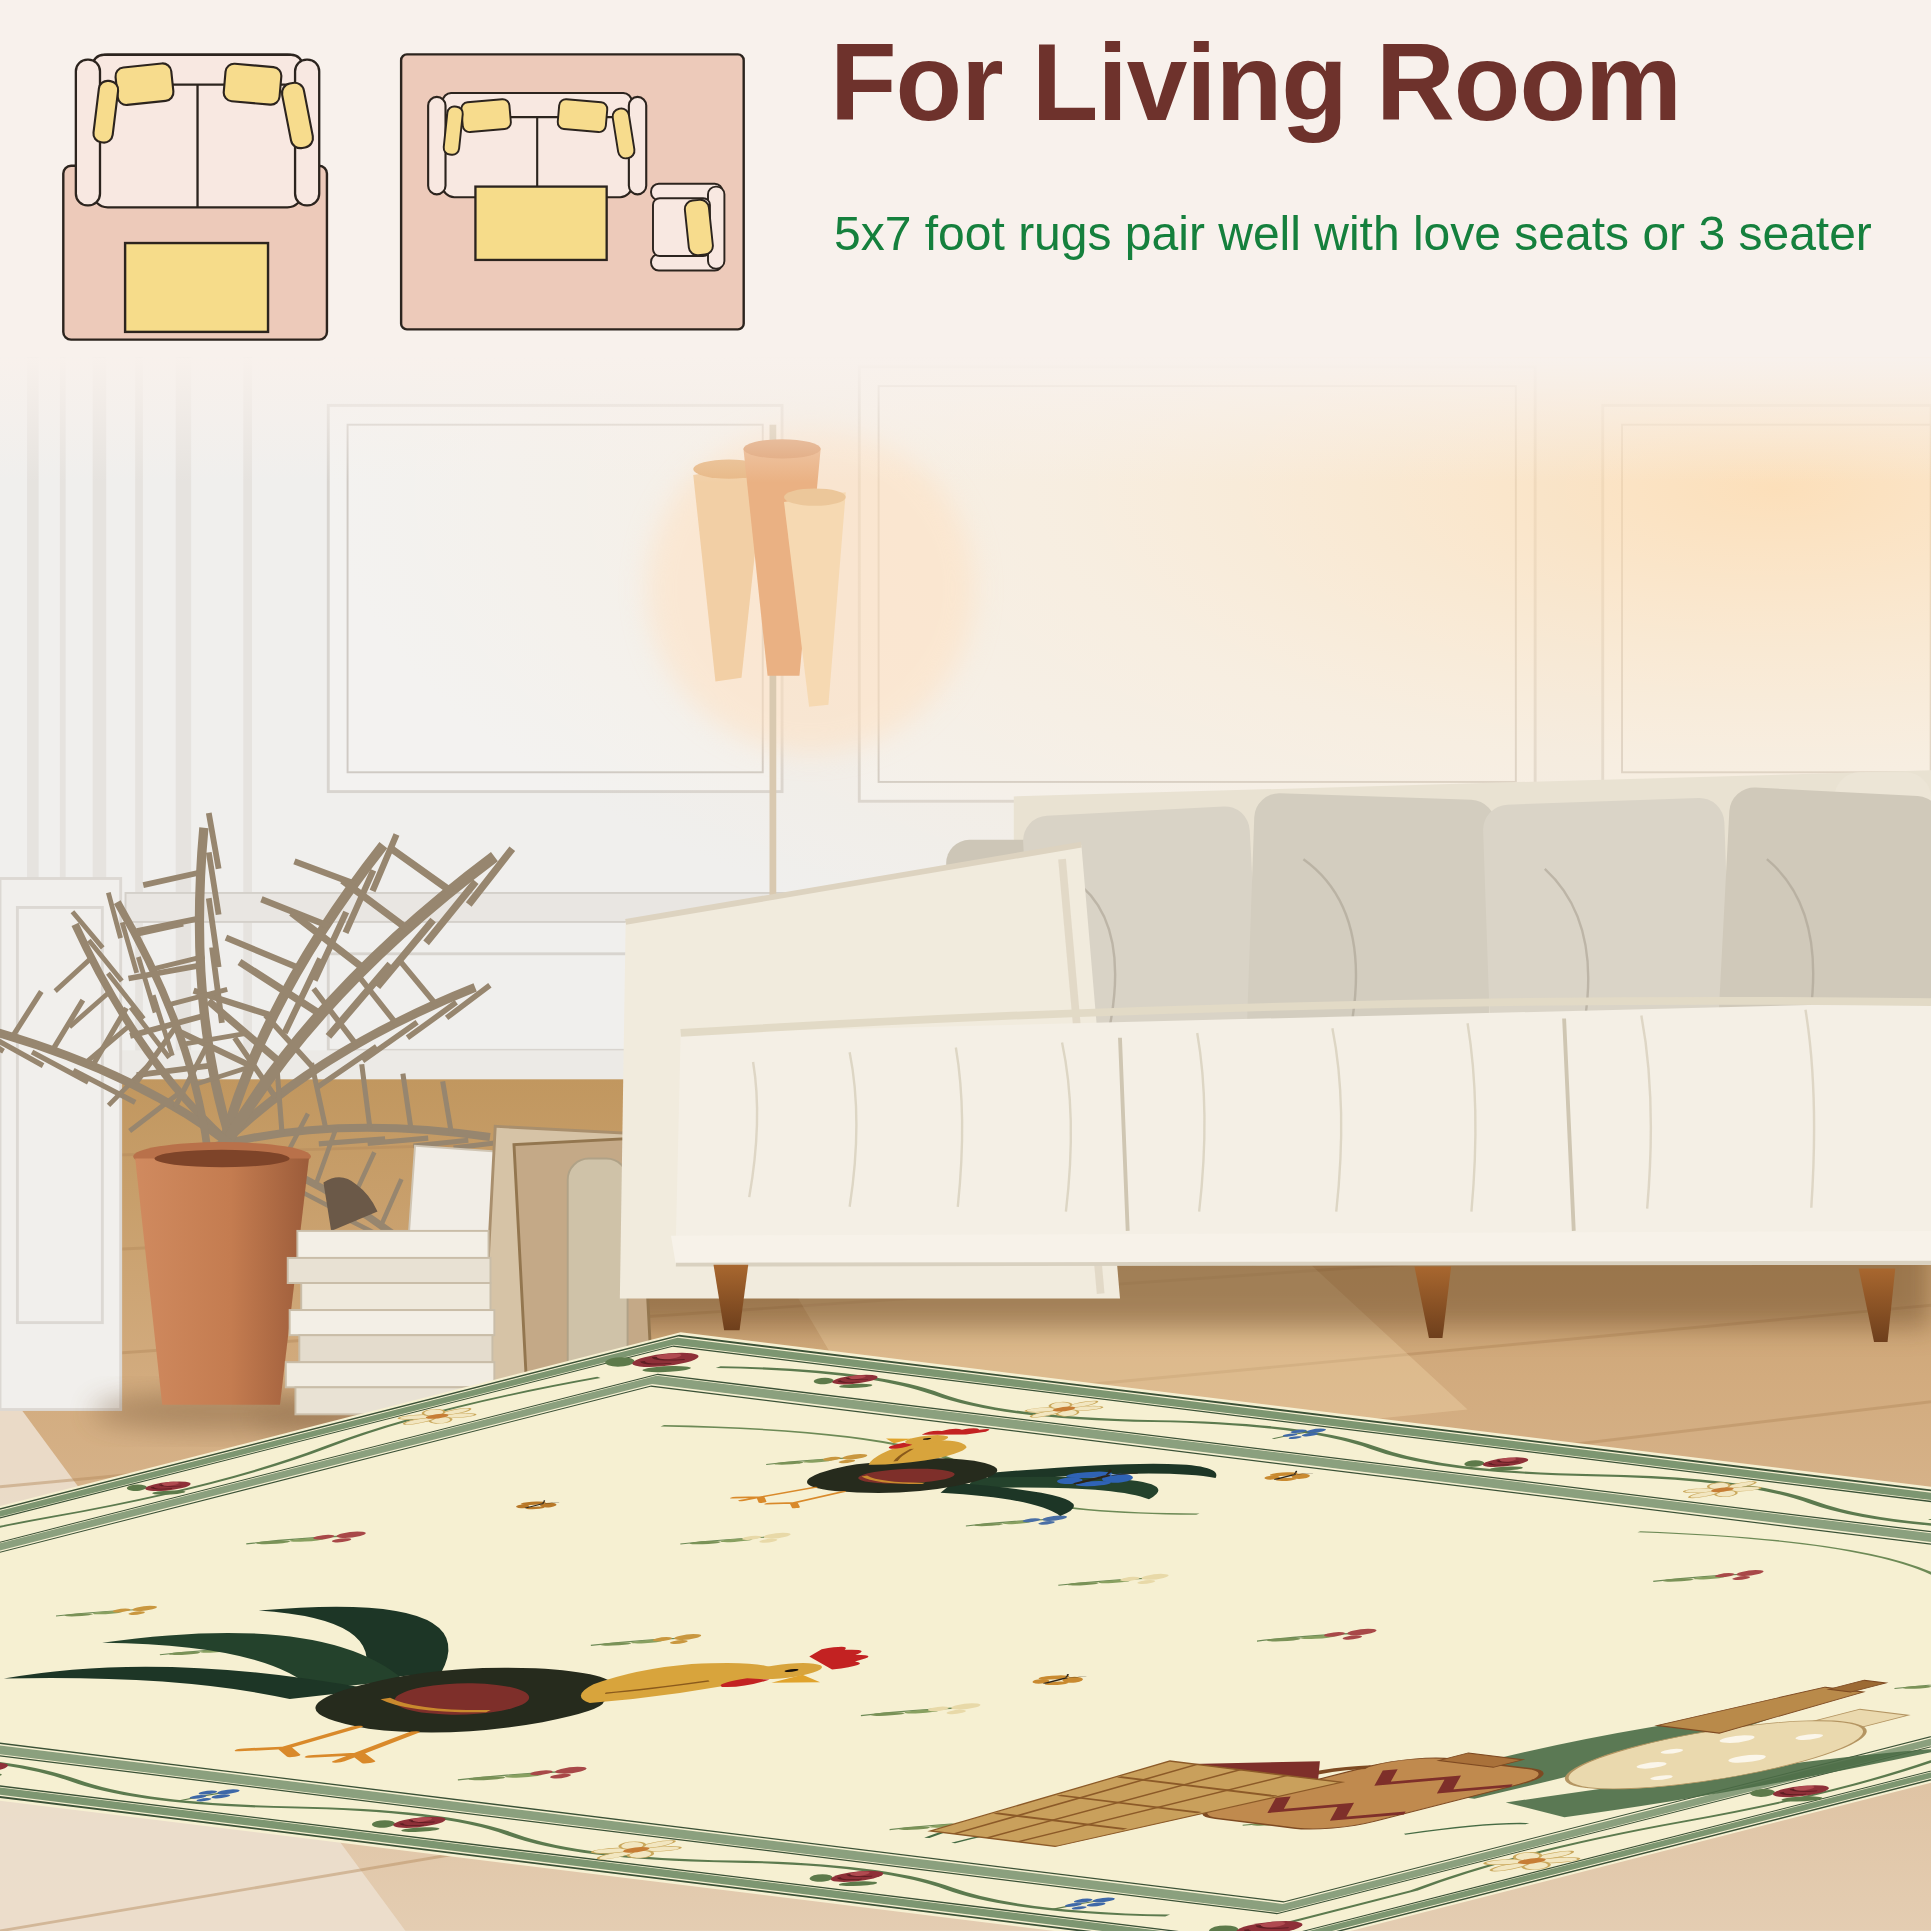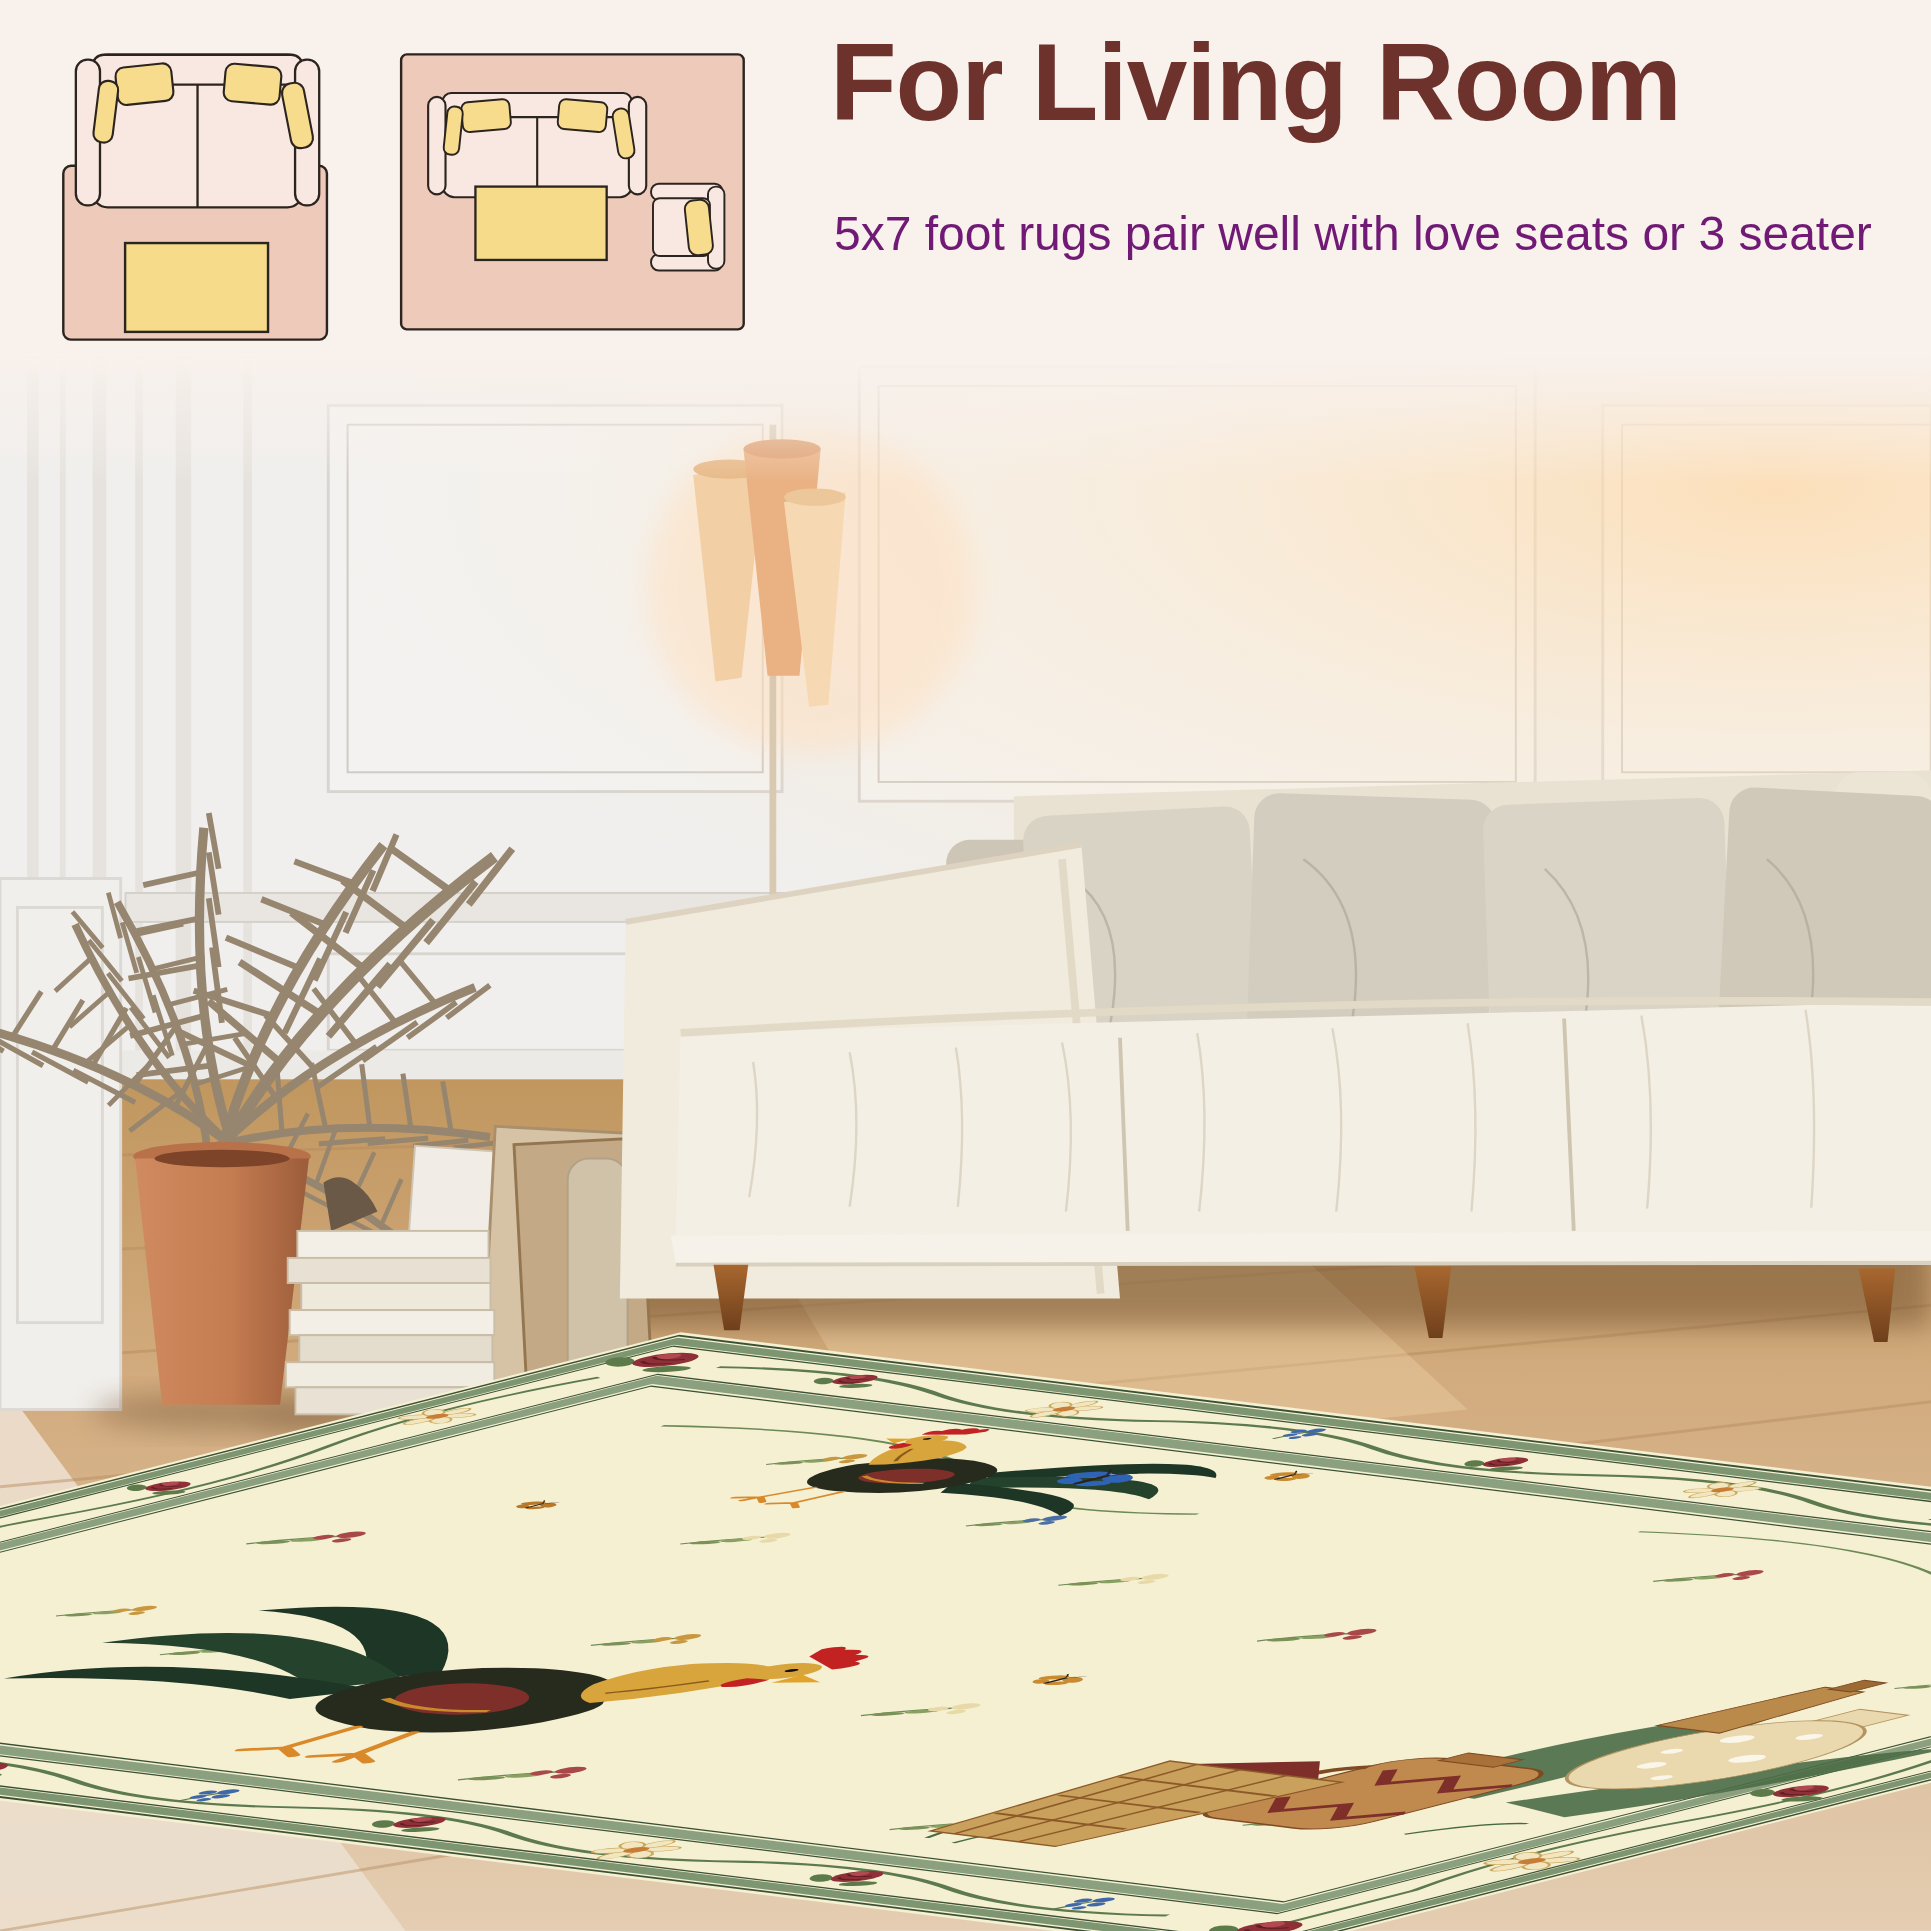--- a/index.html
+++ b/index.html
@@ -3,21 +3,21 @@
 <meta charset="utf-8">
 <style>
   html,body{margin:0;padding:0;}
   .canvas{position:relative;width:1931px;height:1931px;background:#f8f1ec;overflow:hidden;
           font-family:"Liberation Sans",sans-serif;}
   .diagram-svg{position:absolute;}
   .size-label{position:absolute;font-size:33px;color:#7c4b2e;text-align:center;font-weight:500;}
   .headline{position:absolute;left:830px;top:19.3px;font-size:109px;font-weight:bold;
             color:#6e322c;letter-spacing:-1px;white-space:nowrap;}
   .desc{position:absolute;left:834px;top:199px;font-size:48px;line-height:70px;
-        color:#701a75;white-space:nowrap;text-align:right;}
+        color:#15803d;white-space:nowrap;text-align:right;}
   .photo{position:absolute;left:0;top:357px;width:1931px;height:1574px;}
 </style>
 </head>
 <body>
 
 <div class="canvas">
 
   <svg class="diagram-svg" style="left:39px;top:19.3px" width="319" height="338" viewBox="40 20 330 350">
     <g>
       <rect x="65" y="172" width="273" height="180" rx="8" fill="#edcaba" stroke="#2c241e" stroke-width="2.5"></rect>

